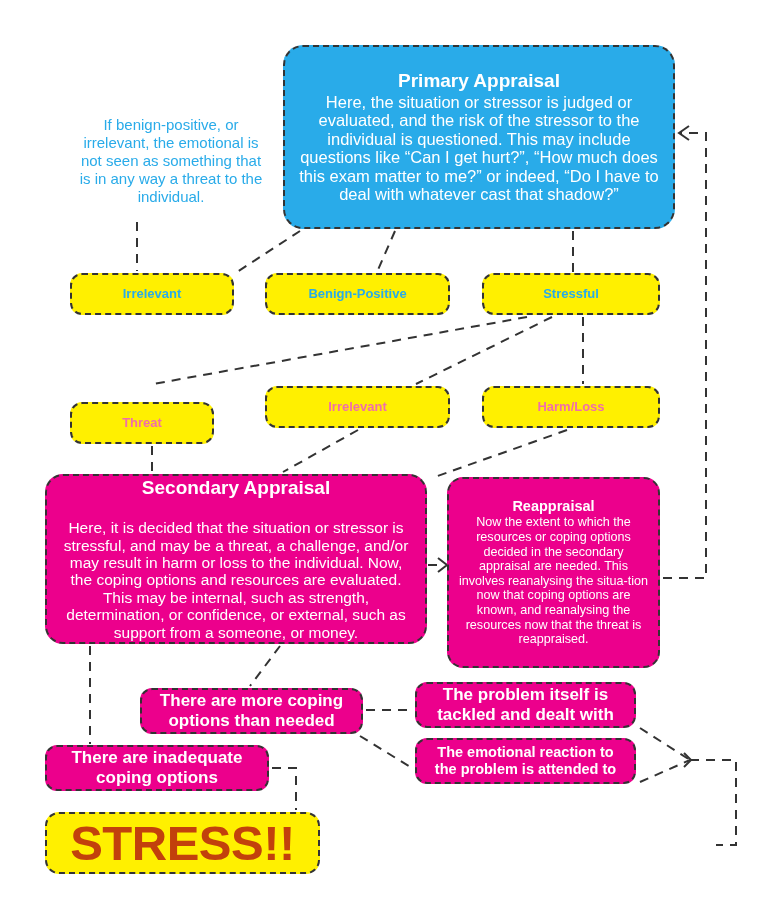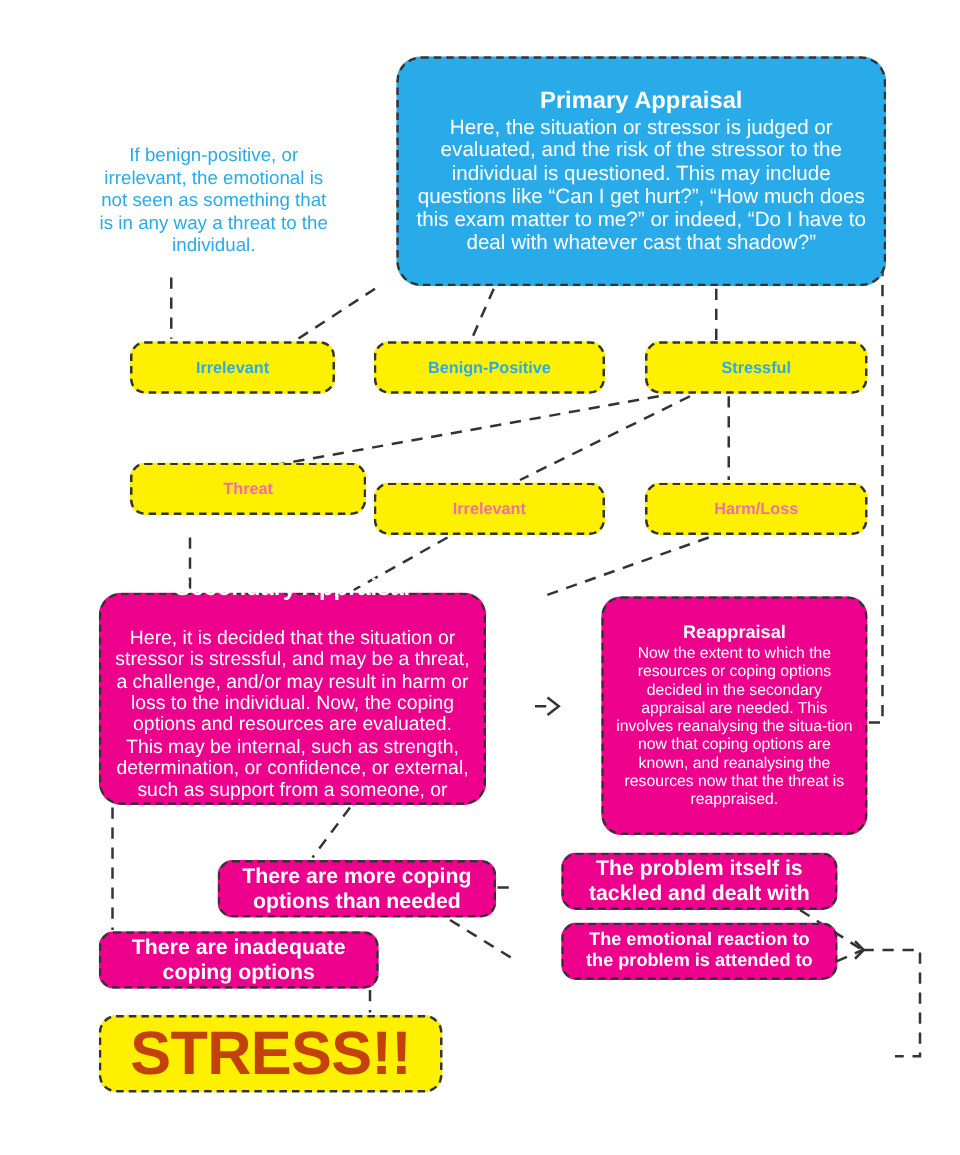--- a/index.html
+++ b/index.html
@@ -28,21 +28,20 @@
     z-index: 2;
     border: 2px dashed #333333;
     border-radius: 14px;
     display: flex;
     flex-direction: column;
     align-items: center;
     justify-content: center;
     text-align: center;
     padding: 6px 10px;
     line-height: 1.12;
-    margin-left: 34px;
   }
   .node .title {
     font-weight: bold;
     display: block;
   }
   .node .body { display: block; }
 
   
   .blue   { background: #29abe9; color: #ffffff; }
   .magenta{ background: #ec008c; color: #ffffff; }
@@ -66,26 +65,26 @@
   }
 
   .pill {
     height: 42px; border-radius: 12px;
     font-weight: bold; font-size: 13px;
     flex-direction: row;
   }
   #pill-irrelevant      { left: 70px;  top: 273px; width: 164px; }
   #pill-benign-positive { left: 265px; top: 273px; width: 185px; }
   #pill-stressful       { left: 482px; top: 273px; width: 178px; }
-  #pill-threat          { left: 70px;  top: 370px; width: 189px; }
+  #pill-threat          { left: 70px;  top: 402px; width: 144px; }
   #pill-challenge       { left: 265px; top: 386px; width: 185px; }
   #pill-harm-loss       { left: 482px; top: 386px; width: 178px; }
 
   #secondary-appraisal {
-    left: 45px; top: 474px; width: 310px; height: 170px;
+    left: 45px; top: 474px; width: 382px; height: 170px;
     border-radius: 18px;
     gap: 20px;
   }
   #secondary-appraisal .title { font-size: 19px; margin-bottom: 1px; }
   #secondary-appraisal .body  { font-size: 15.5px; }
 
   #reappraisal {
     left: 447px; top: 477px; width: 213px; height: 191px;
     border-radius: 16px;
   }

